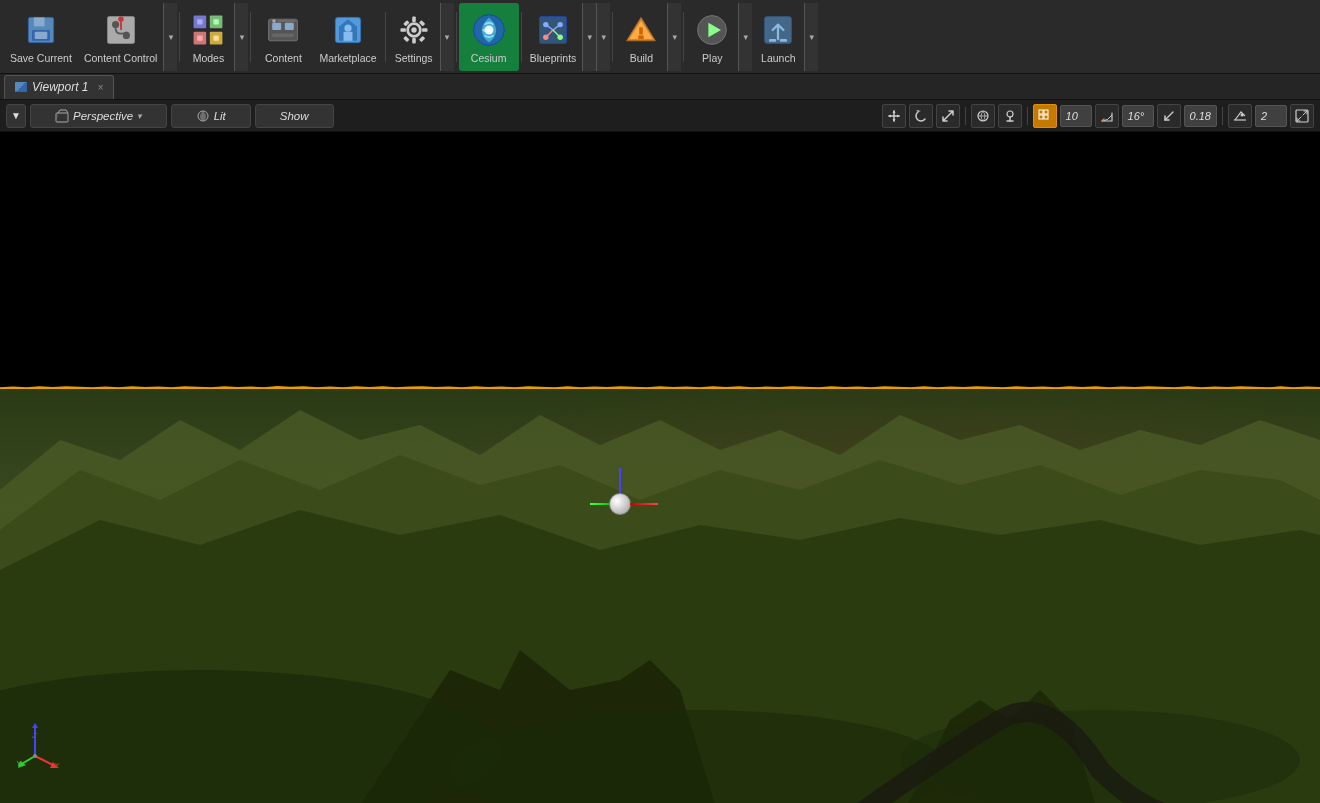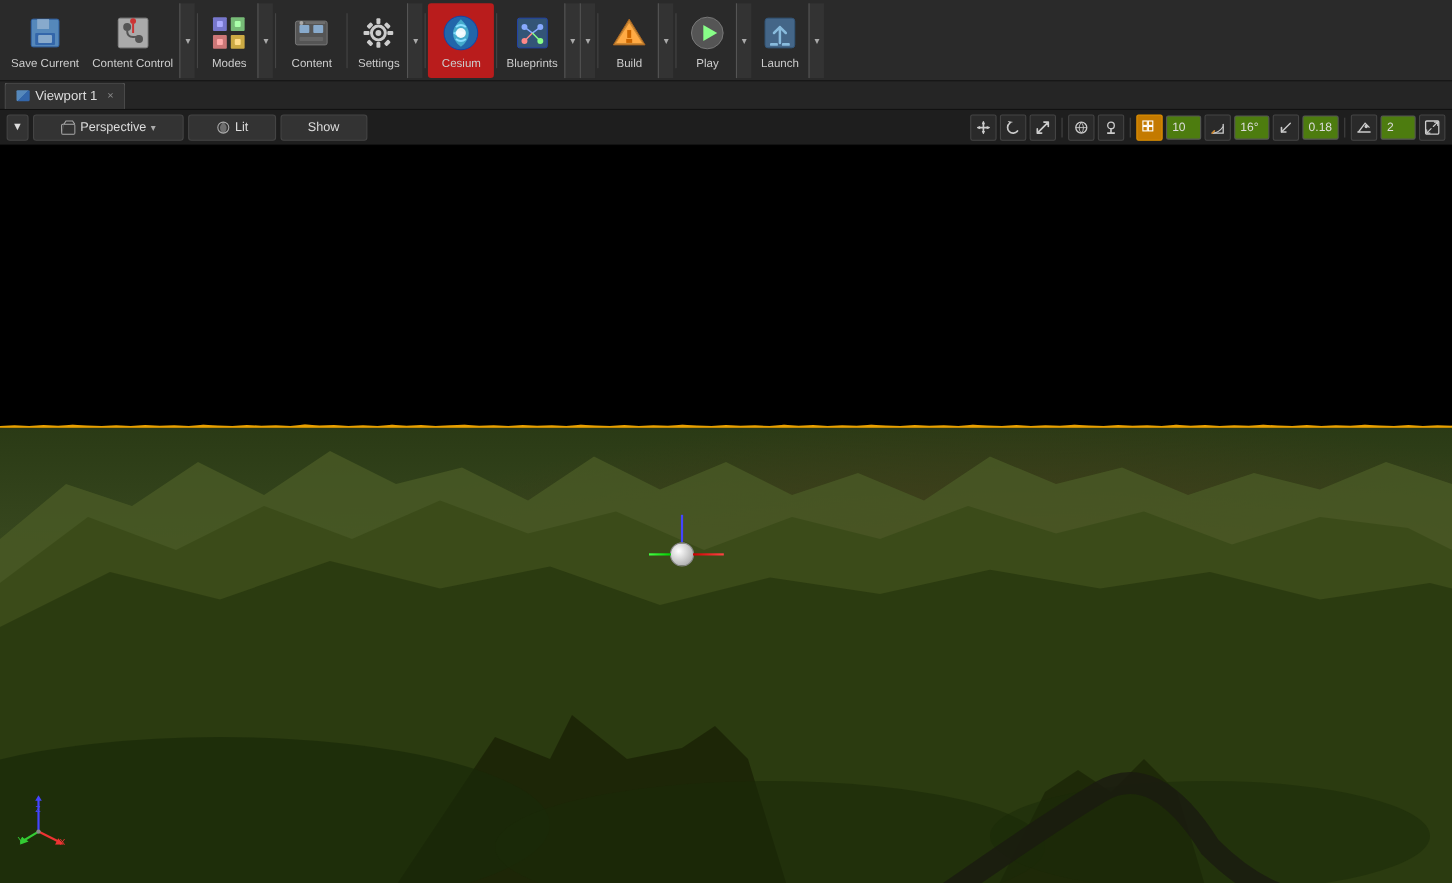--- a/index.html
+++ b/index.html
@@ -166,21 +166,21 @@
       border: 1px solid #444;
       border-radius: 2px;
       cursor: pointer;
       font-size: 12px;
       color: #ccc;
     }
     .vp-icon-btn.active { background: #c47a00; border-color: #e09000; }
     .vp-num-field {
       display: flex;
       align-items: center;
-      background: #4d7c0f;
+      background: #404040;
       border: 1px solid #555;
       border-radius: 2px;
       height: 22px;
       padding: 0 5px;
       font-size: 11px;
       color: #ddd;
       min-width: 32px;
     }
 
     
@@ -190,20 +190,21 @@
       left: 0;
       right: 0;
       height: 42%;
       background: #000;
     }
 
     #main-view {
       display: flex;
       flex-direction: column;
       height: calc(803px - 74px);
+      font-style: italic;
     }
 
     #viewport-area {
       flex: 1;
       position: relative;
       overflow: hidden;
     }
   </style>
 </head>
 <body>
@@ -269,20 +270,31 @@
         <rect x="8" y="12" width="10" height="8" rx="1" fill="#88aacc"></rect>
         <rect x="22" y="12" width="10" height="8" rx="1" fill="#88aacc"></rect>
         <rect x="8" y="24" width="24" height="4" rx="1" fill="#666"></rect>
         <circle cx="10" cy="10" r="2" fill="#aaa"></circle>
         <path d="M14 10 L34 10" stroke="#777" stroke-width="1.5"></path>
       </svg>
     </div>
     <span class="label">Content</span>
   </div>
 
+  <div class="toolbar-btn">
+    <div class="icon-area">
+      <svg class="svg-icon" viewBox="0 0 40 40" fill="none">
+        <rect x="6" y="6" width="28" height="28" rx="3" fill="#5599dd" stroke="#3377bb" stroke-width="1"></rect>
+        <path d="M10 16 L20 8 L30 16 L30 32 L10 32 Z" fill="#3377bb"></path>
+        <path d="M15 32 L15 22 L25 22 L25 32" fill="#88bbee"></path>
+        <circle cx="20" cy="18" r="4" fill="#88bbee"></circle>
+      </svg>
+    </div>
+    <span class="label">Marketplace</span>
+  </div>
 
   <div class="toolbar-sep"></div>
 
   <div class="toolbar-btn btn-with-arrow" style="min-width:auto;">
     <div class="btn-main">
       <div class="icon-area">
         <svg class="svg-icon" viewBox="0 0 40 40" fill="none">
           <circle cx="20" cy="20" r="7" fill="none" stroke="#ccc" stroke-width="3"></circle>
           <circle cx="20" cy="20" r="3" fill="#ccc"></circle>
 
@@ -296,21 +308,21 @@
           <rect x="27" y="27" width="4" height="6" rx="1" fill="#ccc" transform="rotate(45 29 30)"></rect>
         </svg>
       </div>
       <span class="label">Settings</span>
     </div>
     <div class="btn-arrow">▾</div>
   </div>
 
   <div class="toolbar-sep"></div>
 
-  <div class="toolbar-btn" style="background:#b91c1c;">
+  <div class="toolbar-btn" style="background:#15803d;">
     <div class="icon-area">
       <svg class="svg-icon" viewBox="0 0 40 40" fill="none">
         <circle cx="20" cy="20" r="17" fill="#2266aa" stroke="#1144aa" stroke-width="1"></circle>
         <path d="M20 6 Q28 14 28 20 Q28 28 20 34 Q12 28 12 20 Q12 14 20 6Z" fill="#44aacc"></path>
         <path d="M12 20 Q18 16 24 20 Q18 26 12 20Z" fill="#88ddff"></path>
         <circle cx="20" cy="20" r="5" fill="#fff" opacity="0.9"></circle>
         <path d="M15 14 Q20 10 25 14" stroke="#88ddff" stroke-width="2" fill="none"></path>
         <path d="M15 26 Q20 30 25 26" stroke="#88ddff" stroke-width="2" fill="none"></path>
       </svg>
     </div>

